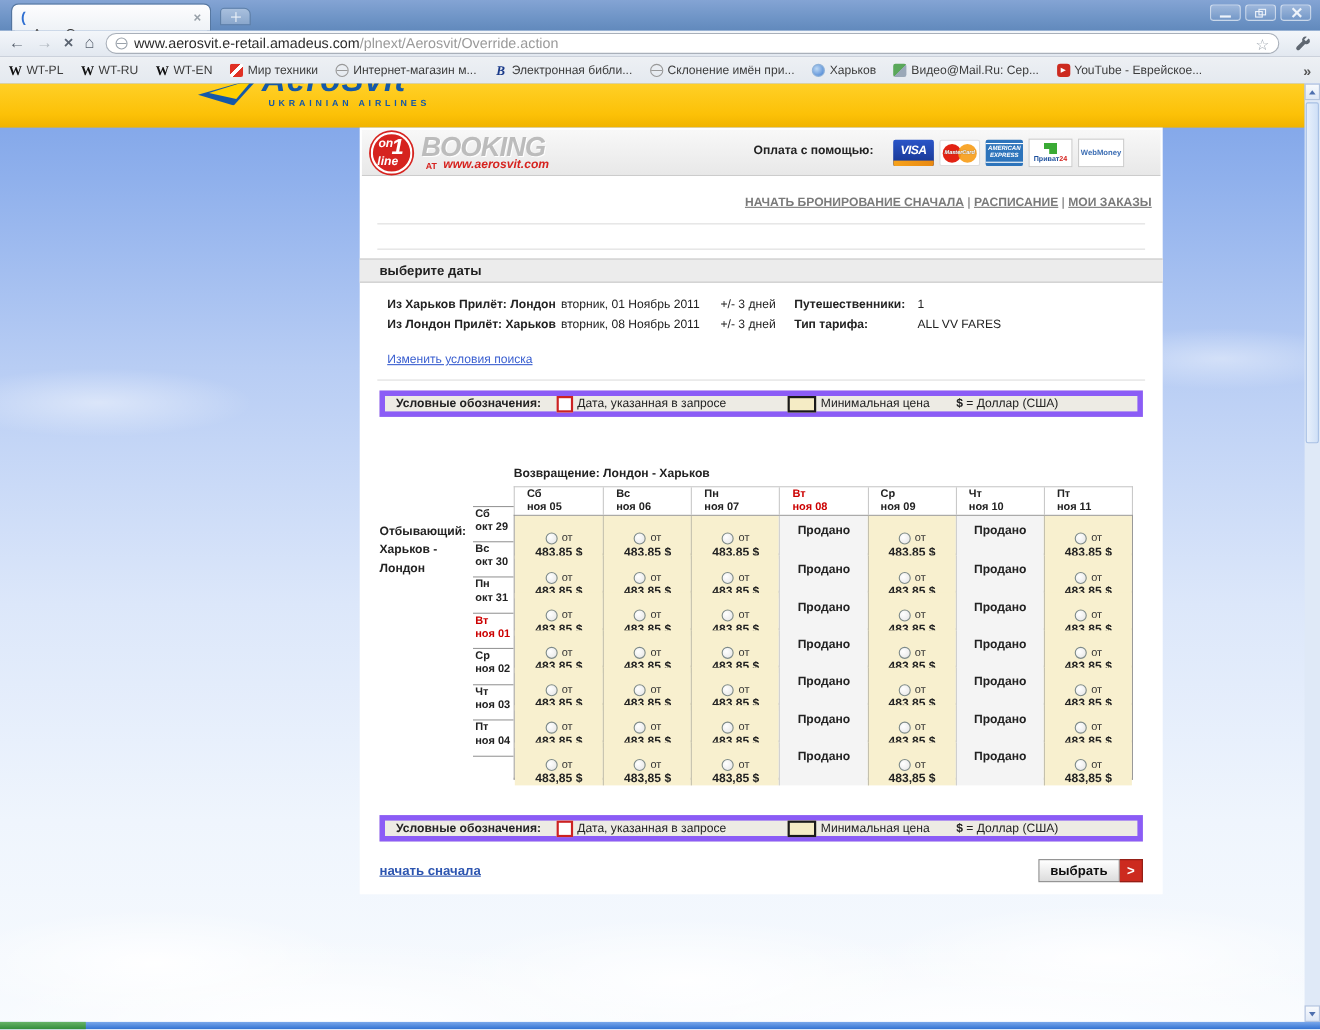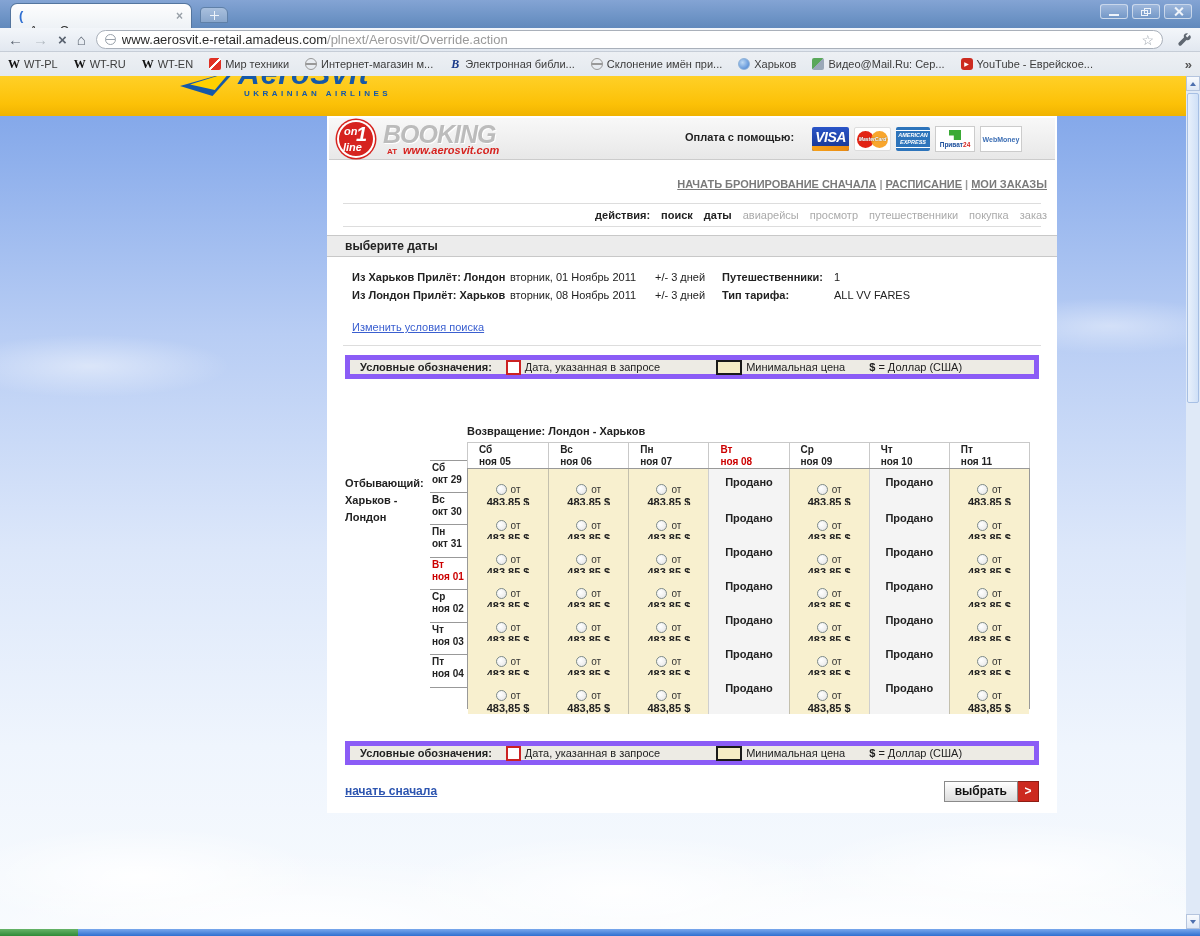--- a/index.html
+++ b/index.html
@@ -115,21 +115,21 @@
   .obl-one { position:absolute; right:8px; top:3px; color:#fff; font-weight:bold; font-size:20px; font-style:italic; }
   .obl-line { position:absolute; left:6px; bottom:5px; color:#fff; font-weight:bold; font-style:italic; font-size:11px; }
   .obl-booking { position:absolute; left:54px; top:2px; font-size:25px; font-weight:bold; font-style:italic;
     color:#bcbcbc; letter-spacing:-1px; text-shadow:1px 1px 0 #fff; }
   .obl-at { position:absolute; left:58px; top:29px; font-size:8px; font-weight:bold; color:#d6231f; }
   .obl-site { position:absolute; left:74px; top:26px; font-size:11px; font-weight:bold; font-style:italic; color:#d6231f; }
   .pay-label { position:absolute; left:356px; top:13px; font-size:11px; font-weight:bold; color:#222; }
   .payments { position:absolute; left:483px; top:8px; display:flex; align-items:center; gap:5px; }
   .pay { position:relative; display:inline-flex; align-items:center; justify-content:center; overflow:hidden; }
   .pay.visa { width:37px; height:24px; background:linear-gradient(180deg,#2a55c8,#16348e); border-radius:2px; }
-  .visa-t { color:#fff; font-weight:bold; font-style:italic; font-size:14px; letter-spacing:-.5px; margin-top:-4px; }
+  .visa-t { color:#fff; font-weight:bold; font-style:italic; font-size:11px; letter-spacing:-.5px; margin-top:-4px; }
   .visa-bar { position:absolute; bottom:0; left:0; width:100%; height:5px; background:linear-gradient(90deg,#f7a21a,#e88912); }
   .pay.mastercard { width:37px; height:24px; background:#fff; border:1px solid #ddd; border-radius:2px; }
   .mc { position:absolute; top:3px; width:17px; height:17px; border-radius:50%; display:block; }
   .mc.c1 { left:2px; background:#e22314; } .mc.c2 { right:2px; background:#f79e1b; opacity:.92; }
   .mc-t { position:relative; color:#fff; font-size:5px; font-style:italic; font-weight:bold; text-shadow:0 0 1px #555; }
   .pay.amex { width:34px; height:24px; background:#2d74bb; border-radius:2px; }
   .ax-t { color:#fff; font-size:5.5px; font-weight:bold; text-align:center; line-height:1.2;
     border:1px solid #fff; padding:1px 2px; }
   .pay.privat24 { width:40px; height:26px; background:#fff; border:1px solid #ccc; flex-direction:column; gap:1px; }
   .pv-g { width:12px; height:10px; background:#3aaa35; clip-path:polygon(0 0,100% 0,100% 100%,40% 100%,40% 55%,0 55%); display:block; }
@@ -344,32 +344,20 @@
             <span class="pay webmoney">
               <i class="wm-t">WebMoney</i>
             </span>
           </div>
       </div>
 
       <div class="quicklinks"><span class="ql-link">НАЧАТЬ БРОНИРОВАНИЕ СНАЧАЛА</span><span class="ql-sep">|</span><span class="ql-link">РАСПИСАНИЕ</span><span class="ql-sep">|</span><span class="ql-link">МОИ ЗАКАЗЫ</span></div>
 
       <div class="hr hr1"></div>
 
-      <div class="actions">
-        <span class="actions-label">действия:</span>
-        <span style="display:flex;gap:11px;">
-            <span class="step on">поиск</span>
-            <span class="step on">даты</span>
-            <span class="step">авиарейсы</span>
-            <span class="step">просмотр</span>
-            <span class="step">путешественники</span>
-            <span class="step">покупка</span>
-            <span class="step">заказ</span>
-          </span>
-      </div>
 
       <div class="hr hr2"></div>
 
       <div class="section-bar">выберите даты</div>
 
       <div class="summary">
           <div class="sum-row">
             <div class="sum-route">Из Харьков Прилёт: Лондон</div>
             <div class="sum-date">вторник, 01 Ноябрь 2011</div>
             <div class="sum-flex">+/- 3 дней</div>

